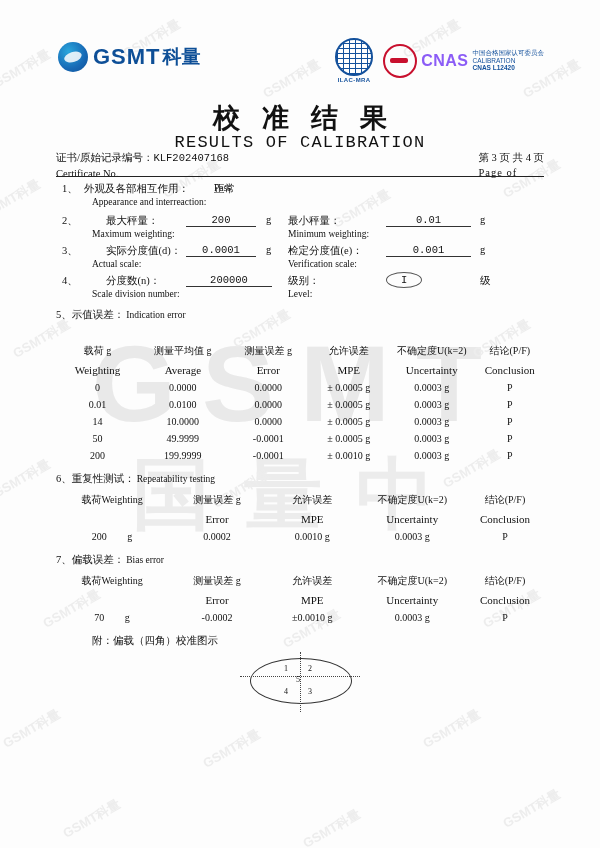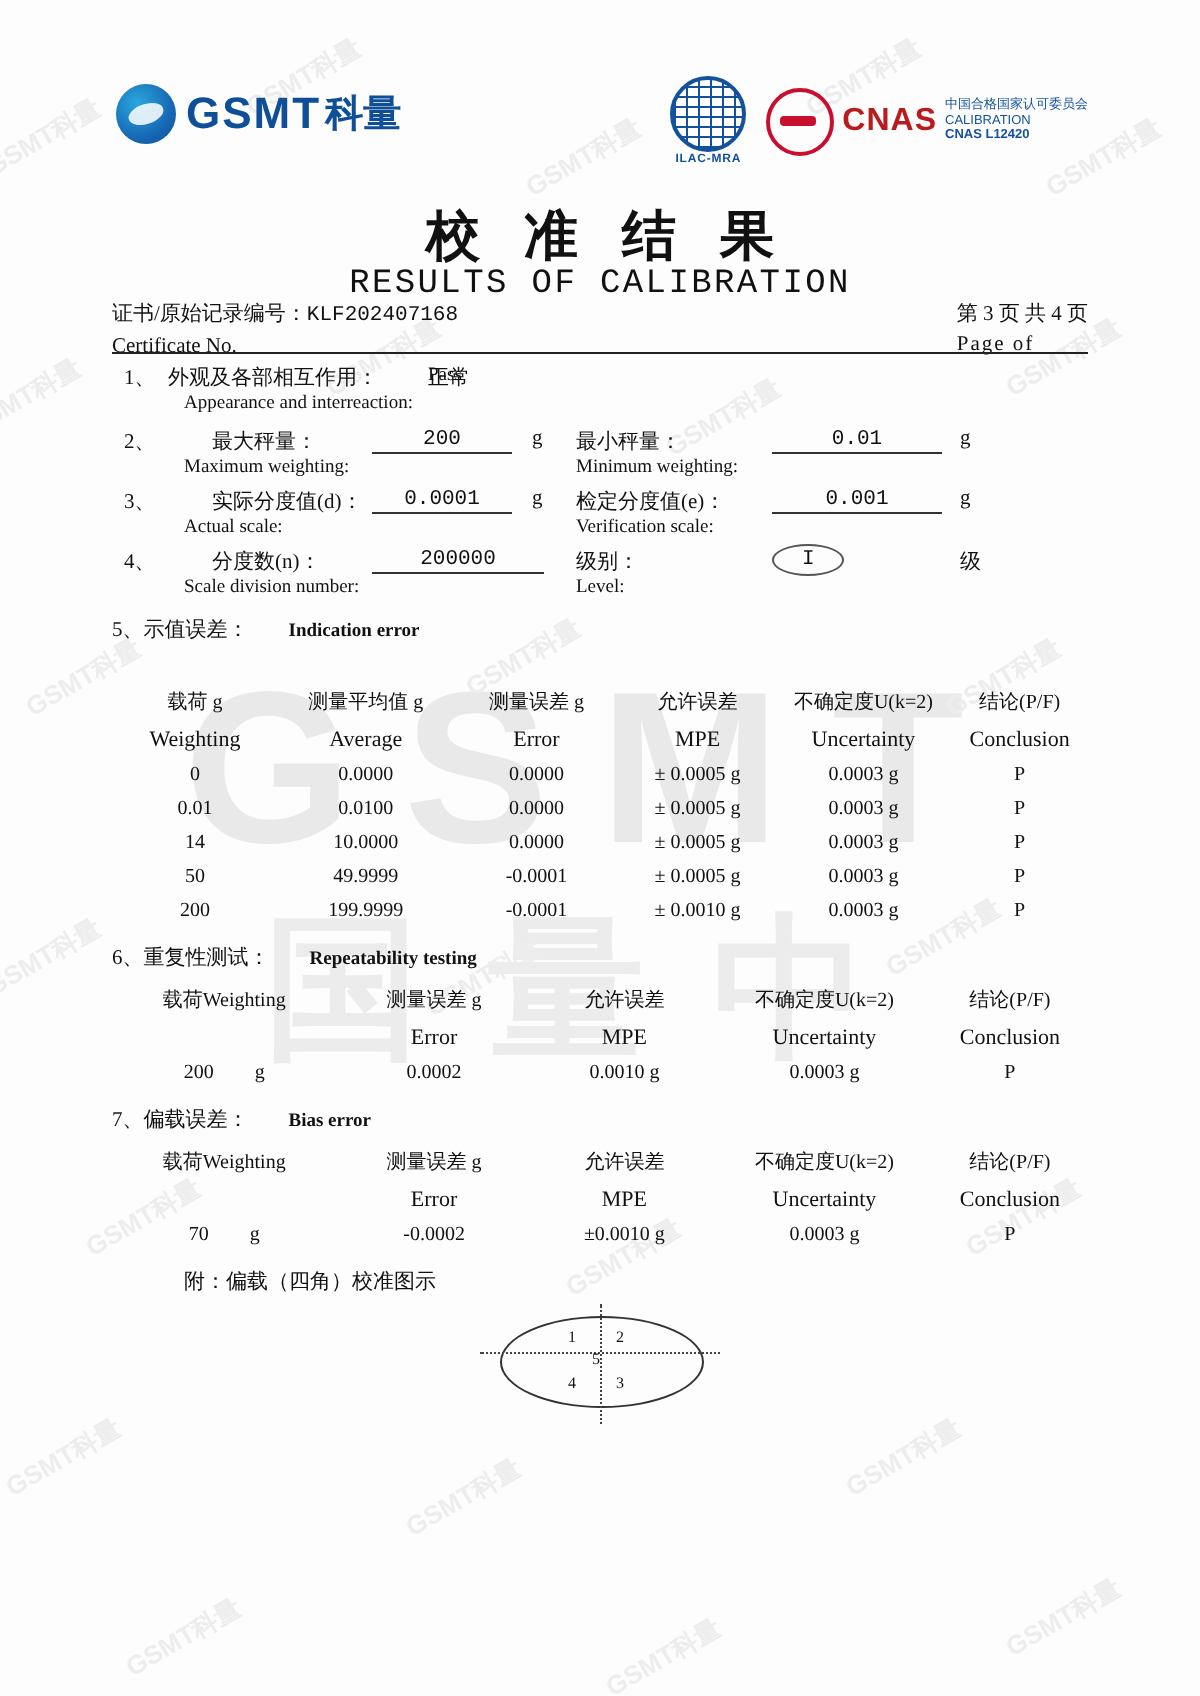--- a/index.html
+++ b/index.html
@@ -158,21 +158,21 @@
     position: absolute;
     left: 5px; top: 12px;
     width: 18px; height: 5px;
     background: #c8102e;
     border-radius: 2px;
   }
   .cnas-text {
     font-family: "Liberation Sans", sans-serif;
     font-weight: bold;
     font-size: 16px;
-    color: #b91c1c;
+    color: #8b5cf6;
     letter-spacing: .5px;
   }
   .cnas-block {
     display: flex;
     flex-direction: column;
     line-height: 1.15;
     font-family: "Liberation Sans", sans-serif;
     color: #14519c;
   }
   .cnas-block .cn { font-size: 6.5px; }
@@ -271,21 +271,21 @@
   table.t td, table.t th {
     padding: 3px 2px;
     text-align: center;
     font-weight: normal;
     white-space: nowrap;
   }
   .hdr-cn { font-size: 10px; }
   .hdr-en { font-size: 11px; }
 
   .sec-title { font-size: 10.5px; }
-  .sec-title .en { font-size: 9.5px; margin-left: 20px; font-weight: bold; }
+  .sec-title .en { font-size: 9.5px; margin-left: 2px; }
 
   .note { font-size: 10.5px; }
 
   
   .diagram {
     position: relative;
     width: 120px;
     height: 56px;
     margin: 6px auto 0 auto;
   }

